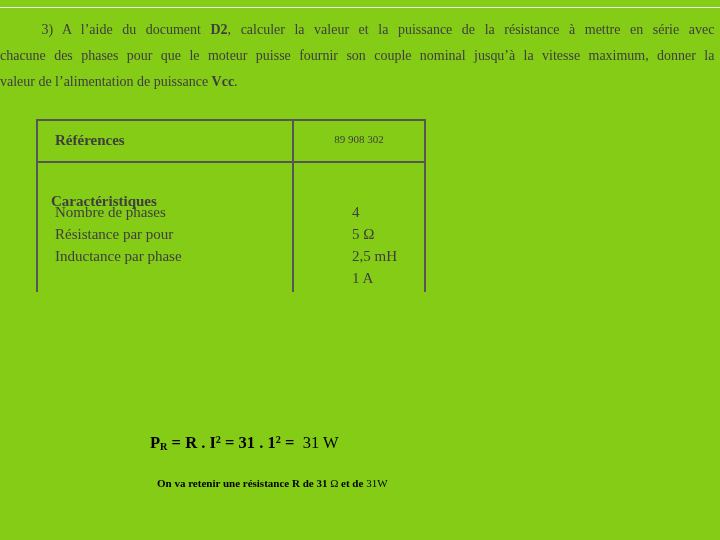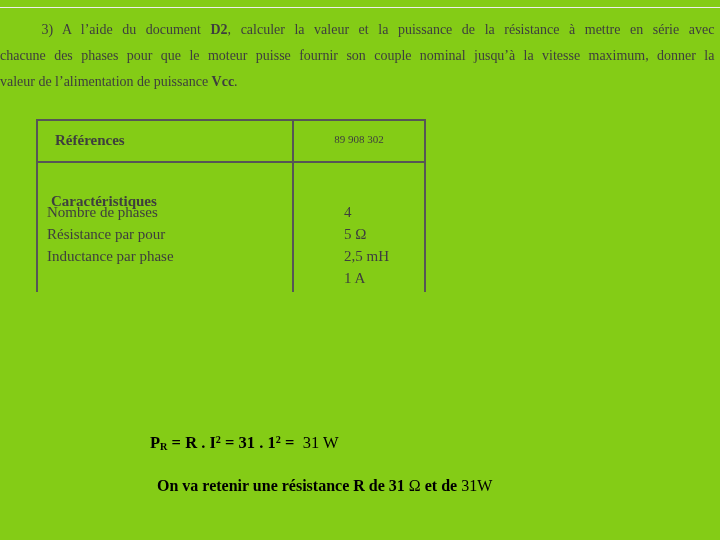--- a/index.html
+++ b/index.html
@@ -81,21 +81,21 @@
     text-align: center;
     font-size: 11px;
   }
   .section-title {
     position: absolute;
     left: 13px; top: 72px;
     font-weight: 700;
   }
   .trow {
     position: absolute;
-    left: 0; right: 0;
+    left: 8px; right: 0;
     height: 22px;
   }
   .tlabel { position: absolute; left: 9px; }
   .tvalue { position: absolute; left: 306px; }
   .row0 { top: 83px; }
   .row1 { top: 105px; }
   .row2 { top: 127px; padding-left: 40px; }
   .row3 { top: 149px; }
 
   
@@ -109,21 +109,21 @@
   }
   .formula .fb { font-weight: 700; }
   .formula sub { font-size: 0.62em; vertical-align: -0.18em; font-weight: 700; }
   .formula sup { font-size: 0.62em; vertical-align: 0.5em; font-weight: 700; }
   .freg { font-weight: 400; margin-top: 19px; }
 
   .conclusion {
     position: absolute;
     left: 157px;
     top: 477px;
-    font-size: 16px;
+    font-size: 11px;
     white-space: pre;
     color: #000;
   }
   .conclusion .cb { font-weight: 700; }
   .conclusion .creg { font-weight: 400; }
 </style>
 </head>
 <body>
 
 <div class="slide">

